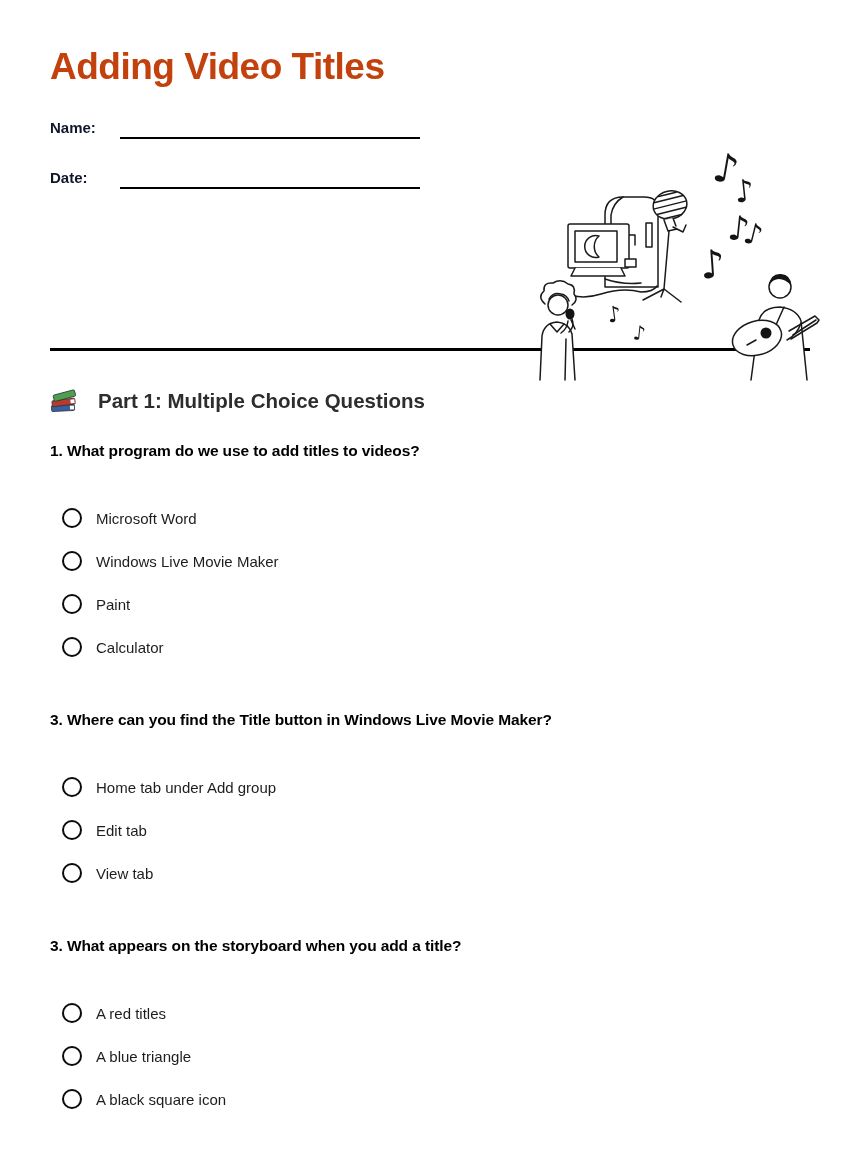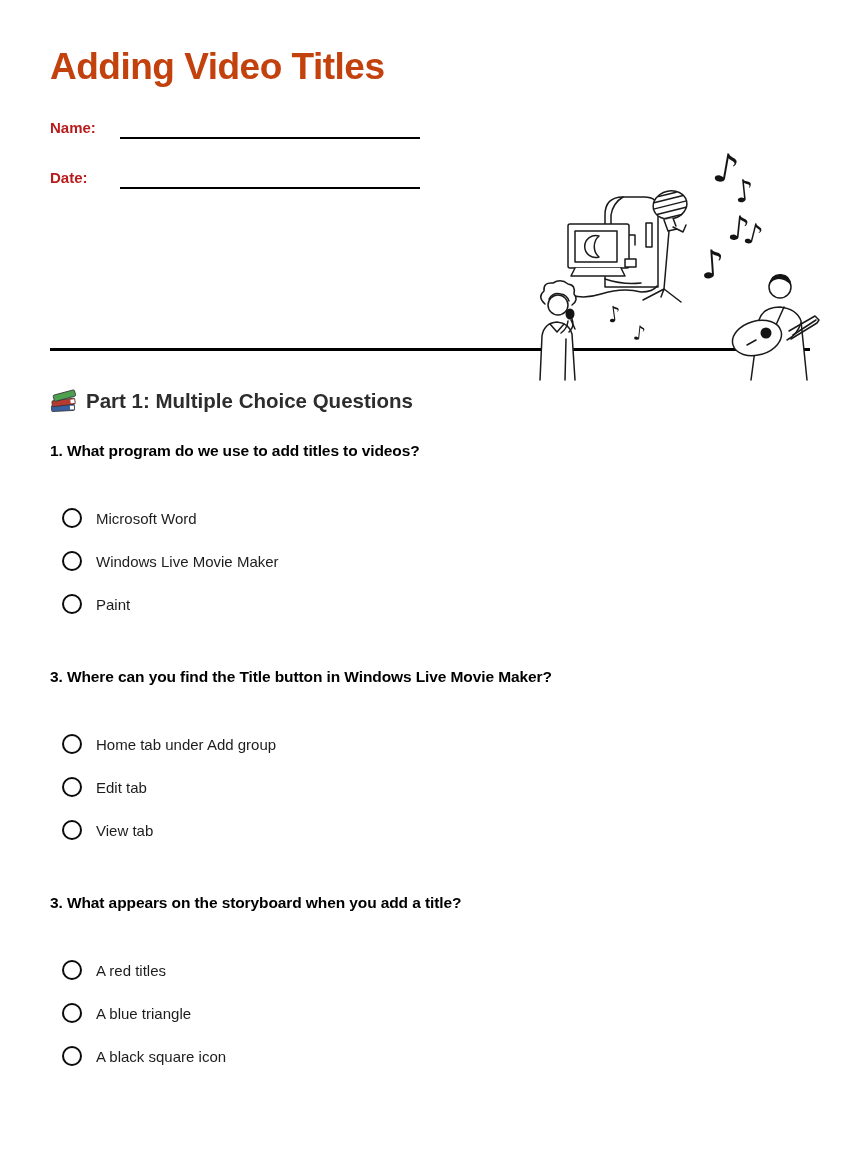--- a/index.html
+++ b/index.html
@@ -16,40 +16,40 @@
     margin: 46px 0 0 0;
     font-size: 37px;
     font-weight: 700;
     letter-spacing: -0.5px;
     color: #c2410c;
   }
 
   .field-row { display: flex; align-items: flex-end; width: 370px; }
   .field-row.name { margin-top: 27px; }
   .field-row.date { margin-top: 26px; }
-  .field-label { font-weight: 700; font-size: 15px; color: #b91c1c; width: 70px; padding-bottom: 3px; }
+  .field-label { font-weight: 700; font-size: 15px; color: #0f172a; width: 70px; padding-bottom: 3px; }
   .field-line { flex: 1; height: 22px; border-bottom: 2px solid #000; }
 
   .illustration { position: absolute; left: 523px; top: 93px; }
 
   .divider {
     border: none;
     border-top: 3.5px solid #000;
     width: 760px;
     margin: 159px 0 0 0;
   }
 
   .section-heading {
     margin: 35px 0 0 0;
     font-size: 20.5px;
     font-weight: 700;
     color: #2d2d2d;
     display: flex;
     align-items: center;
-    gap: 8px;
+    gap: 20px;
     line-height: 30px;
   }
   .books-icon { flex: 0 0 auto; display: inline-block; }
 
   .question-block { margin-top: 32px; }
   .question-block:first-child { margin-top: 27px; }
   .question-text {
     margin: 0 0 49px 0;
     font-size: 15.5px;
     font-weight: 700;
@@ -183,20 +183,24 @@
             <span class="option-label">Microsoft Word</span>
           </label>
           <label class="option">
             <span class="radio"></span>
             <span class="option-label">Windows Live Movie Maker</span>
           </label>
           <label class="option">
             <span class="radio"></span>
             <span class="option-label">Paint</span>
           </label>
+          <label class="option">
+            <span class="radio"></span>
+            <span class="option-label">Calculator</span>
+          </label>
         </div>
       </section>
       <section class="question-block">
         <h3 class="question-text">3. Where can you find the Title button in Windows Live Movie Maker?</h3>
         <div class="options">
           <label class="option">
             <span class="radio"></span>
             <span class="option-label">Home tab under Add group</span>
           </label>
           <label class="option">

